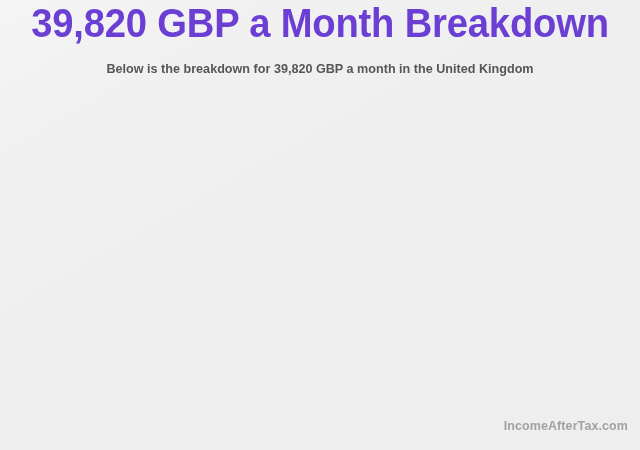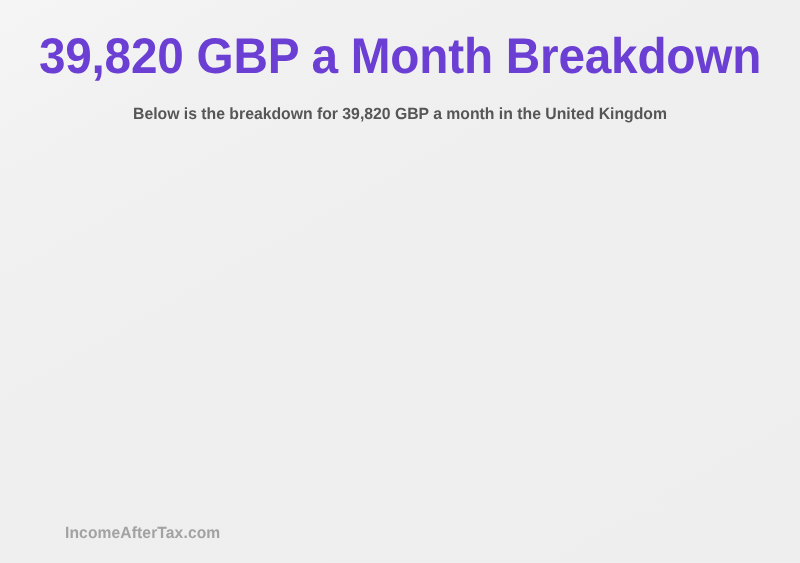--- a/index.html
+++ b/index.html
@@ -20,21 +20,20 @@
   
   .page {
     position: absolute;
     inset: 0;
     background-image: linear-gradient(150deg, #f5f5f5 0%, #f1f1f1 18%, #efefef 42%, #eeeeee 100%);
     display: flex;
     flex-direction: column;
   }
 
   .header {
-    padding-top: 22px;
     flex: 0 0 auto;
     text-align: center;
   }
 
   .page-title {
     margin: 0;
     padding: 0 10px;
     color: #6b3fd4;
     font-size: 40px;
     line-height: 46px;
@@ -60,21 +59,21 @@
   }
 
   
   .breakdown-region {
     flex: 1 1 auto;
     min-height: 0;
   }
 
   .footer {
     flex: 0 0 auto;
-    text-align: left;
+    text-align: right;
     padding-bottom: 16px;
     padding-left: 40px;
   }
 
   .site-watermark {
     margin: 0;
     color: #a2a2a2;
     font-size: 13px;
     line-height: 16px;
     font-weight: 700;

